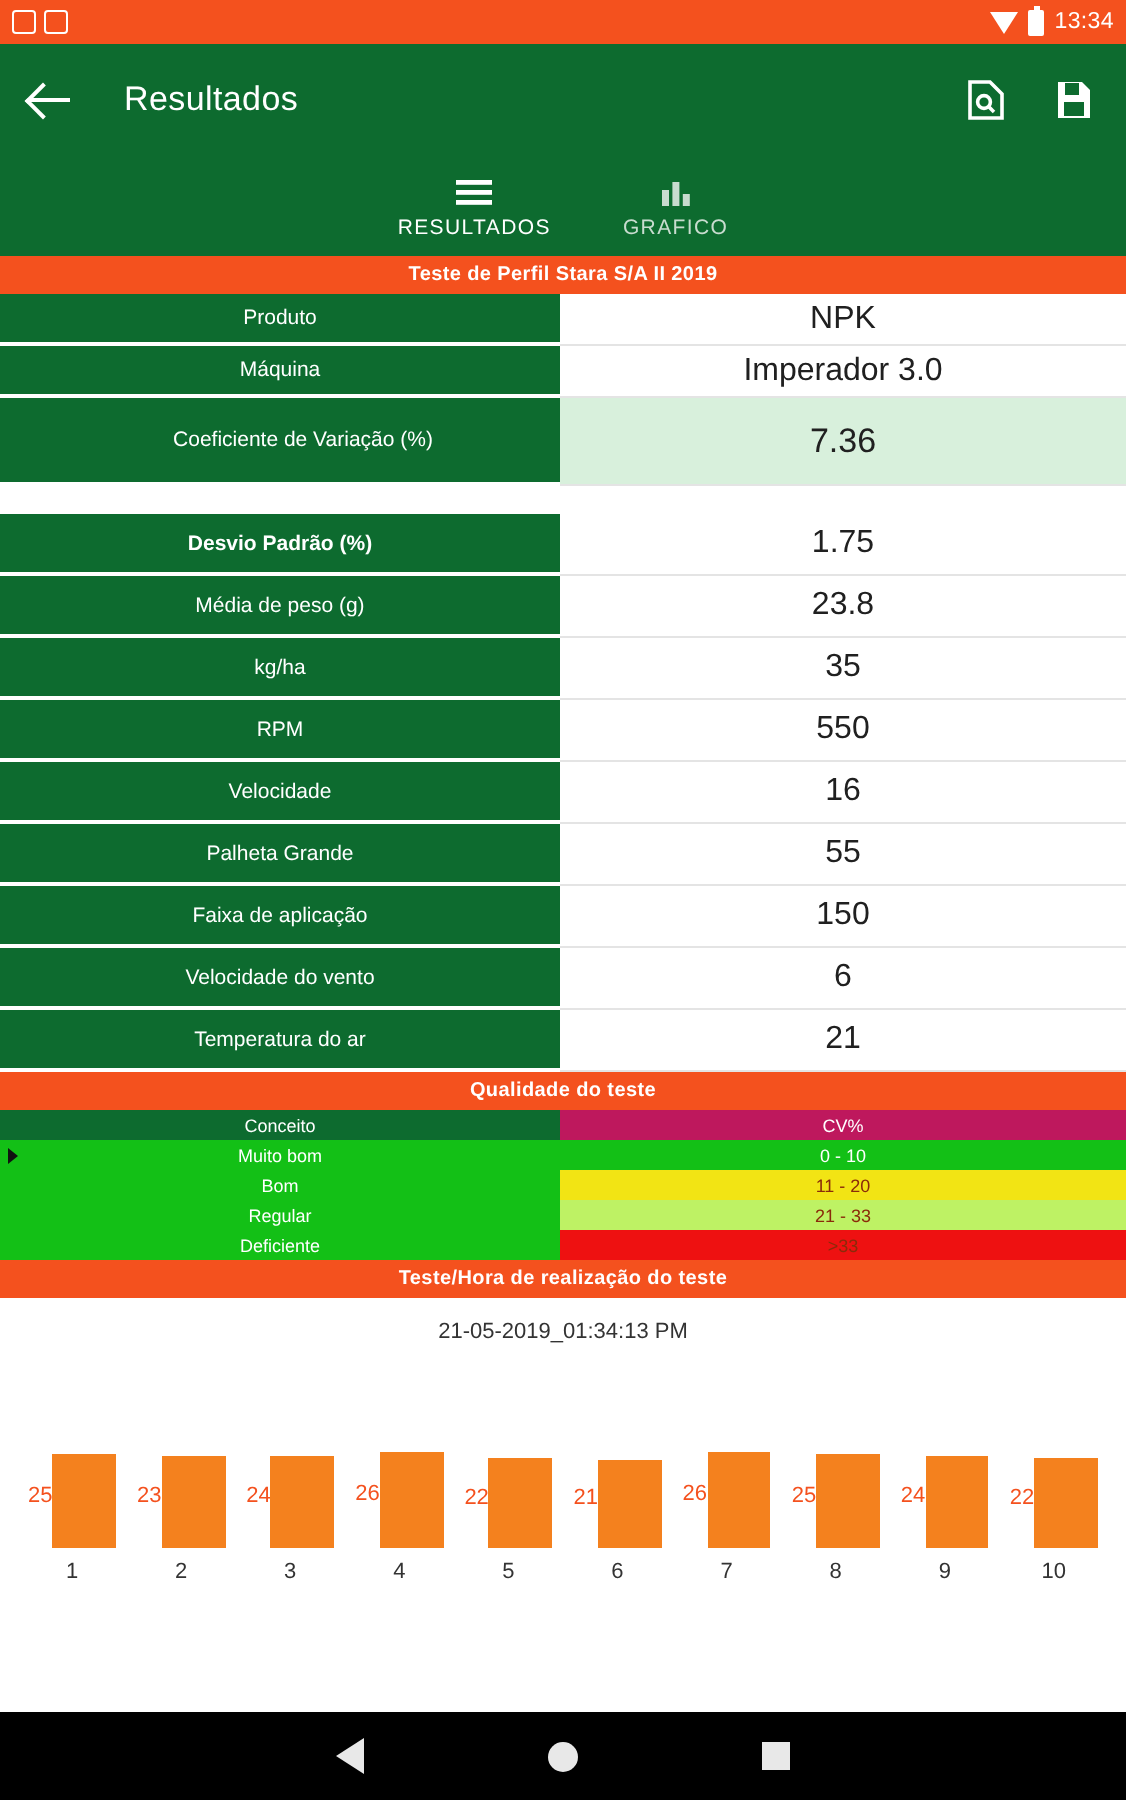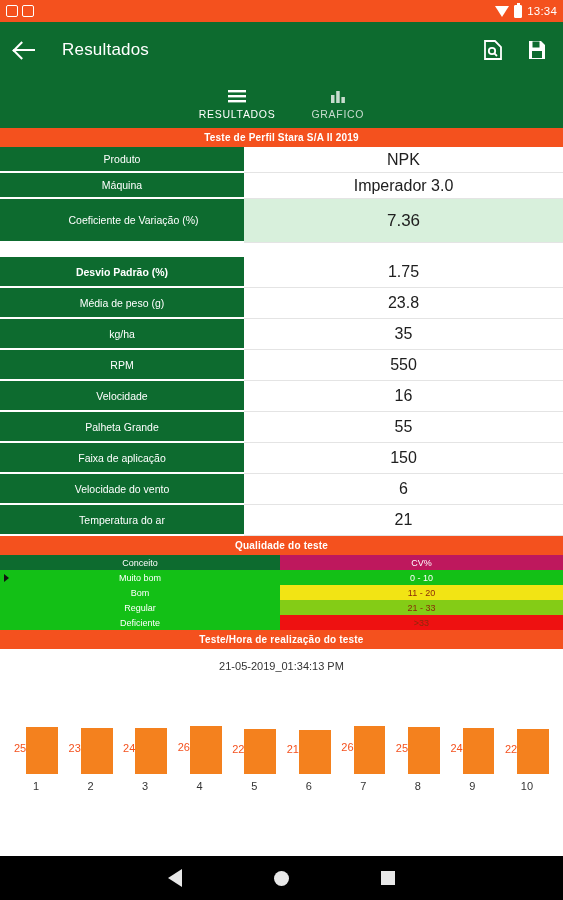--- a/index.html
+++ b/index.html
@@ -70,21 +70,21 @@
   .content { flex: 1; background: #fff; overflow: hidden; }
 
   .section-header {
     background: #f4511e; color: #fff; text-align: center;
     font-size: 10px; font-weight: bold; padding: 4px 0; letter-spacing: .2px;
   }
 
   .rowtable { width: 100%; }
   .drow { display: flex; align-items: stretch; }
   .dlabel {
-    width: 244px; background: #0d6b2f; color: #fff;
+    width: 280px; background: #0d6b2f; color: #fff;
     display: flex; align-items: center; justify-content: center;
     text-align: left; font-size: 10.5px; padding: 4px 6px;
     border-bottom: 2px solid #ffffff;
   }
   .dval {
     flex: 1; display: flex; align-items: center; justify-content: center;
     font-size: 16px; color: #202020; background: #fff;
     border-bottom: 1px solid #e4e4e4;
   }
   .dval.cv { background: #d8f0dc; font-size: 17px; }
@@ -261,21 +261,21 @@
         <div class="qrow">
           <div class="qleft" style="background: rgb(19, 192, 22); color: rgb(255, 255, 255);">
             <span>Bom</span>
           </div>
           <div class="qright" style="background: rgb(242, 228, 20); color: rgb(138, 43, 10);">11 - 20</div>
         </div>
         <div class="qrow">
           <div class="qleft" style="background: rgb(19, 192, 22); color: rgb(255, 255, 255);">
             <span>Regular</span>
           </div>
-          <div class="qright" style="background: #84cc16; color: rgb(138, 43, 10);">21 - 33</div>
+          <div class="qright" style="background: #bef264; color: rgb(138, 43, 10);">21 - 33</div>
         </div>
         <div class="qrow">
           <div class="qleft" style="background: rgb(19, 192, 22); color: rgb(255, 255, 255);">
             <span>Deficiente</span>
           </div>
           <div class="qright" style="background: rgb(238, 17, 17); color: rgb(138, 43, 10);">&gt;33</div>
         </div>
       </div>
 
     <div class="section-header">Teste/Hora de realização do teste</div>

